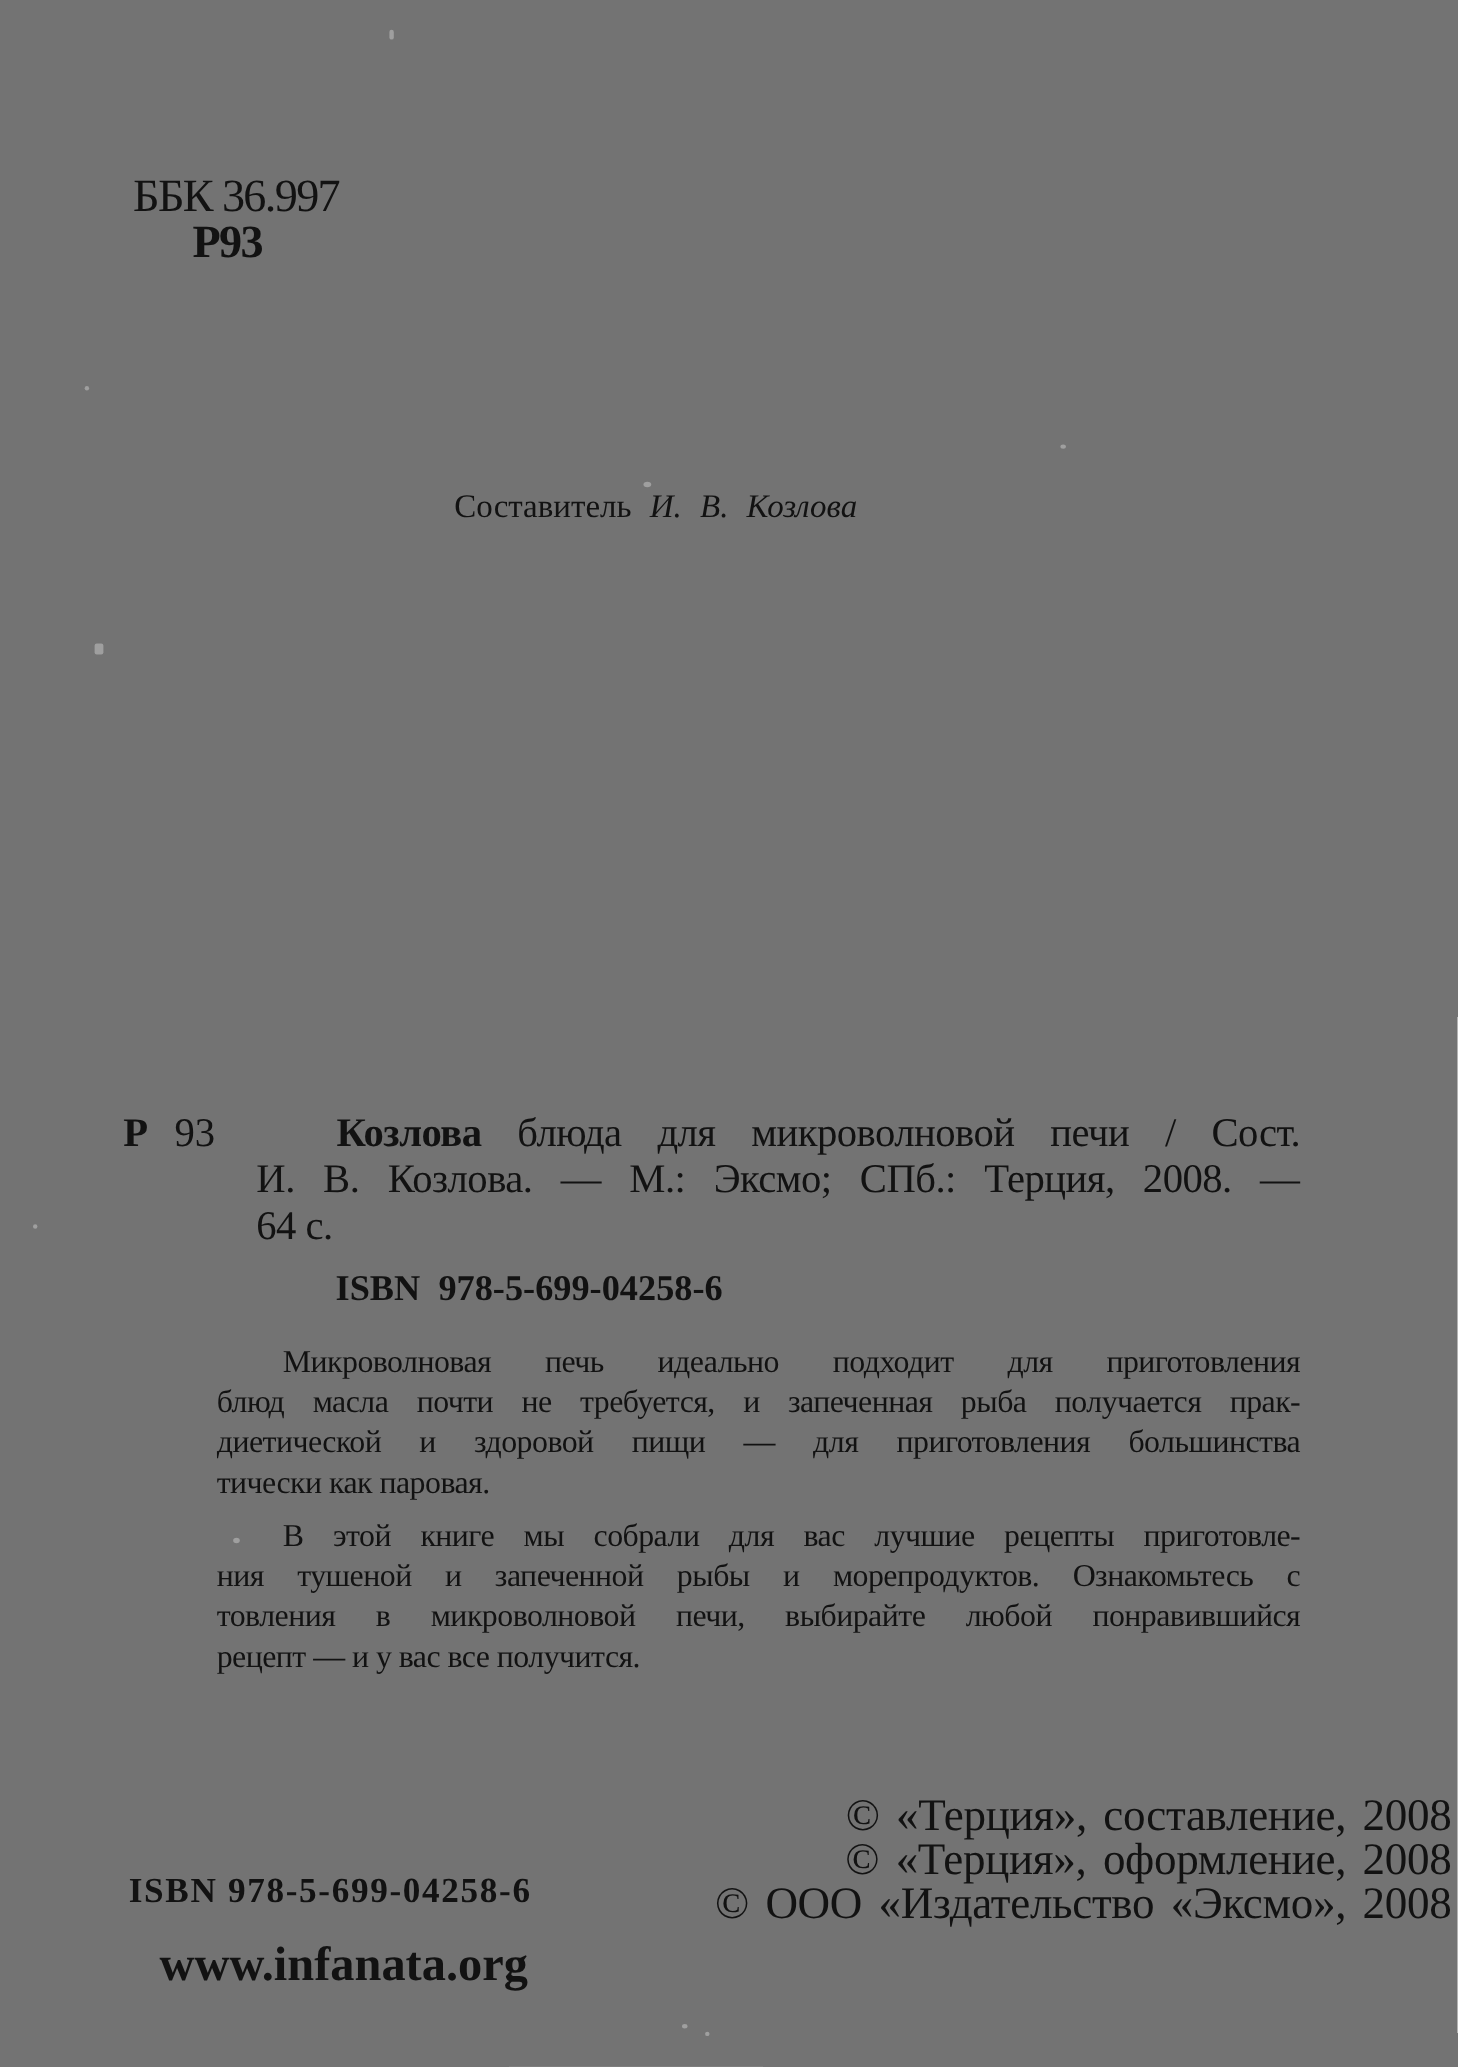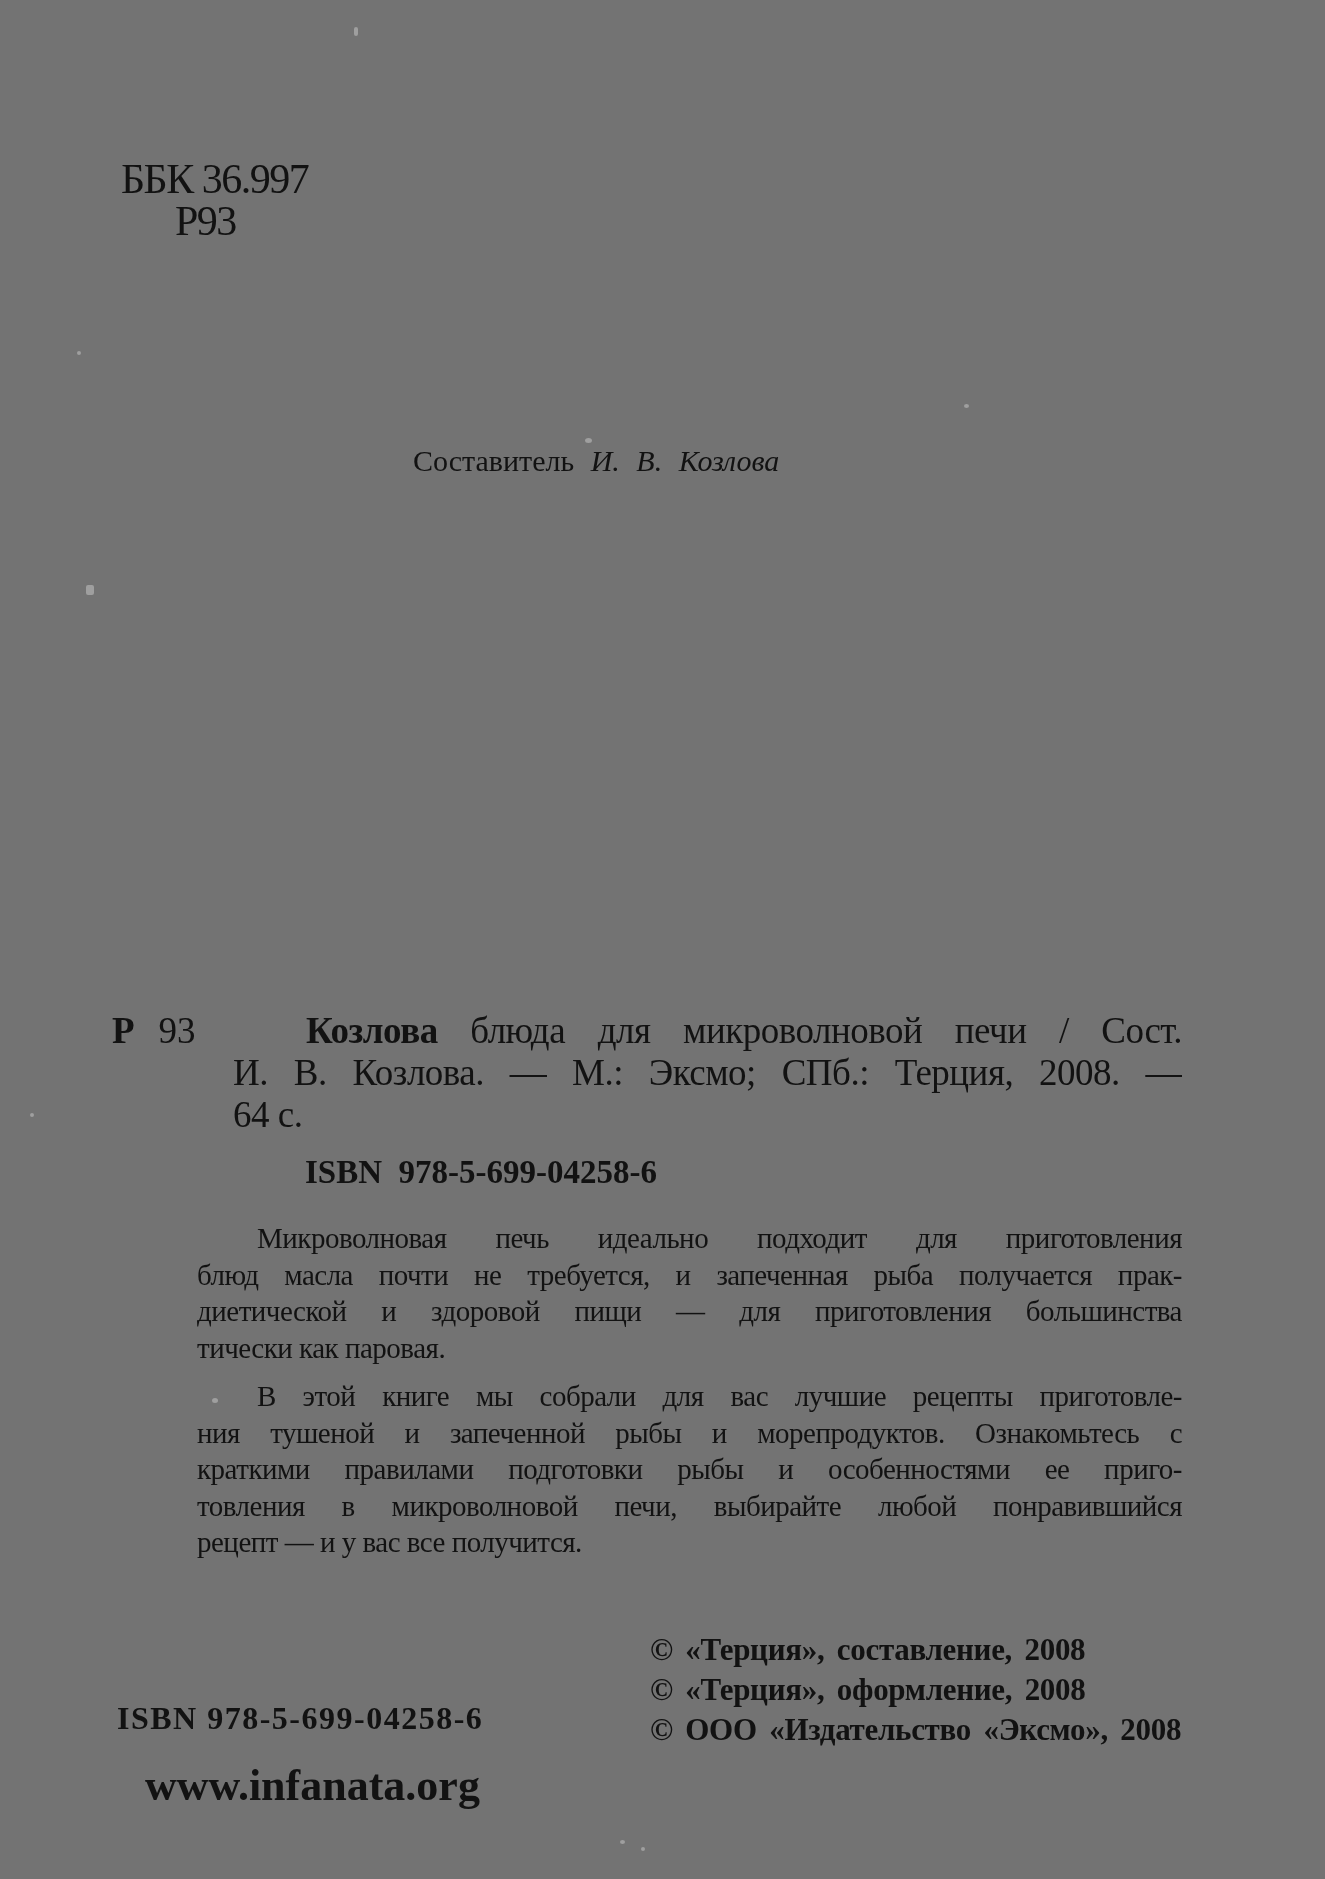--- a/index.html
+++ b/index.html
@@ -18,21 +18,21 @@
     overflow: hidden;
   }
   .abs { position: absolute; }
 
   
   .bbk {
     left: 121px; top: 158px;
     font-size: 42px; line-height: 42px;
     letter-spacing: -1.5px;
   }
-  .bbk .l2 { margin-left: 54px; }
+  .bbk .l2 { margin-left: 54px; font-weight: bold; }
 
   
   .compiler {
     left: 413px; top: 441px;
     font-size: 30px; line-height: 40px;
     word-spacing: 9px;
     white-space: nowrap;
   }
   .compiler .name { font-style: italic; }
 
@@ -71,25 +71,26 @@
     font-size: 29px; line-height: 36.5px;
     letter-spacing: -0.5px;
   }
   .annotation .line { height: 36.5px; }
   .annotation .para1 { margin-bottom: 12px; }
   .ind60 { padding-left: 60px; }
 
   
   .copyright {
     left: 650px; top: 1630px;
-    font-size: 31px; line-height: 40px;
-    font-weight: bold;
+    font-size: 41px; line-height: 40px;
+    font-weight: normal;
     letter-spacing: -0.3px;
     word-spacing: 5px;
     white-space: nowrap;
+    text-align: right;
   }
 
   
   .isbn-bottom {
     left: 117px; top: 1699px;
     font-size: 32px; line-height: 38px;
     font-weight: bold;
     letter-spacing: 1.5px;
     white-space: nowrap;
   }
@@ -136,21 +137,20 @@
   <div class="abs annotation">
     <div class="para1">
       <div class="line jl ind60">Микроволновая печь идеально подходит для приготовления</div>
       <div class="line jl">блюд масла почти не требуется, и запеченная рыба получается прак-</div>
       <div class="line jl">диетической и здоровой пищи — для приготовления большинства</div>
       <div class="line ll">тически как паровая.</div>
     </div>
     <div class="para2">
       <div class="line jl ind60">В этой книге мы собрали для вас лучшие рецепты приготовле-</div>
       <div class="line jl">ния тушеной и запеченной рыбы и морепродуктов. Ознакомьтесь с</div>
-      <div class="line jl">краткими правилами подготовки рыбы и особенностями ее приго-</div>
       <div class="line jl">товления в микроволновой печи, выбирайте любой понравившийся</div>
       <div class="line ll">рецепт — и у вас все получится.</div>
     </div>
   </div>
 
   <div class="abs copyright">
     <div>© «Терция», составление, 2008</div>
     <div>© «Терция», оформление, 2008</div>
     <div>© ООО «Издательство «Эксмо», 2008</div>
   </div>

